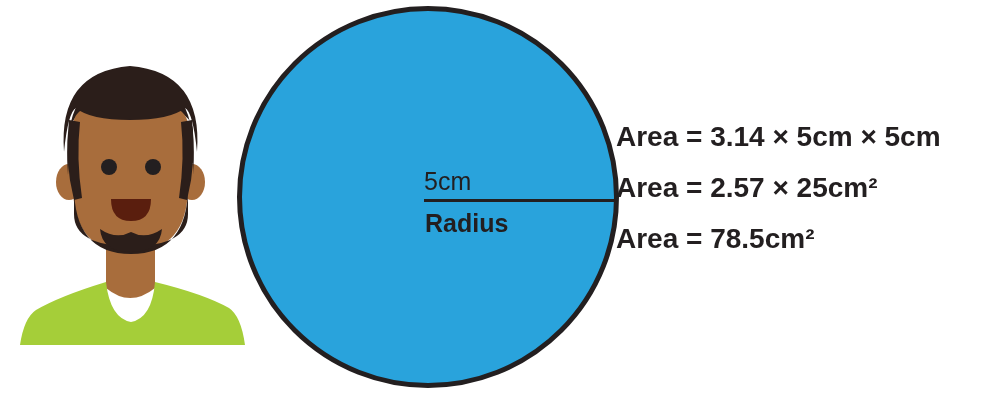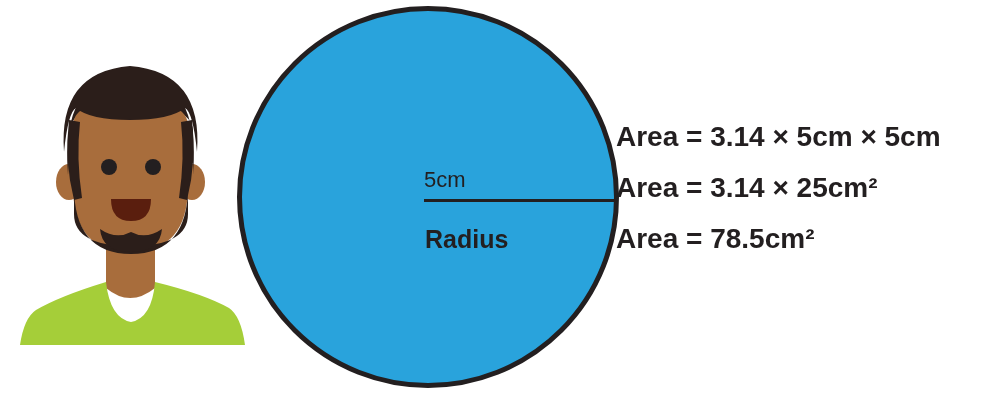--- a/index.html
+++ b/index.html
@@ -48,37 +48,36 @@
     left: 187px;
     top: 193px;
     width: 193px;
     height: 3px;
     background: #231f20;
   }
   #radius-length-label {
     position: absolute;
     left: 187px;
     top: 163px;
-    font-size: 22px;
+    font-size: 25px;
     font-weight: 400;
     color: #231f20;
     line-height: 1;
     white-space: nowrap;
     text-align: right;
   }
   #radius-name-label {
     position: absolute;
     left: 188px;
     top: 205px;
     font-size: 25px;
     font-weight: 700;
     color: #231f20;
     line-height: 1;
     white-space: nowrap;
-    margin-top: 16px;
   }
 
   
   #equations {
     position: absolute;
     left: 616px;
     top: 123px;
     width: 366px;
   }
   .equation-line {
@@ -131,17 +130,17 @@
 
   <div id="circle-figure">
     <div id="circle-shape"></div>
     <div id="radius-line"></div>
     <div id="radius-length-label">5cm</div>
     <div id="radius-name-label">Radius</div>
   </div>
 
   <div id="equations">
     <div class="equation-line">Area = 3.14 × 5cm × 5cm</div>
-    <div class="equation-line">Area = 3.14 × 25cm²</div>
+    <div class="equation-line">Area = 2.57 × 25cm²</div>
     <div class="equation-line">Area = 78.5cm²</div>
   </div>
 
 </div>
 
 </body></html>

